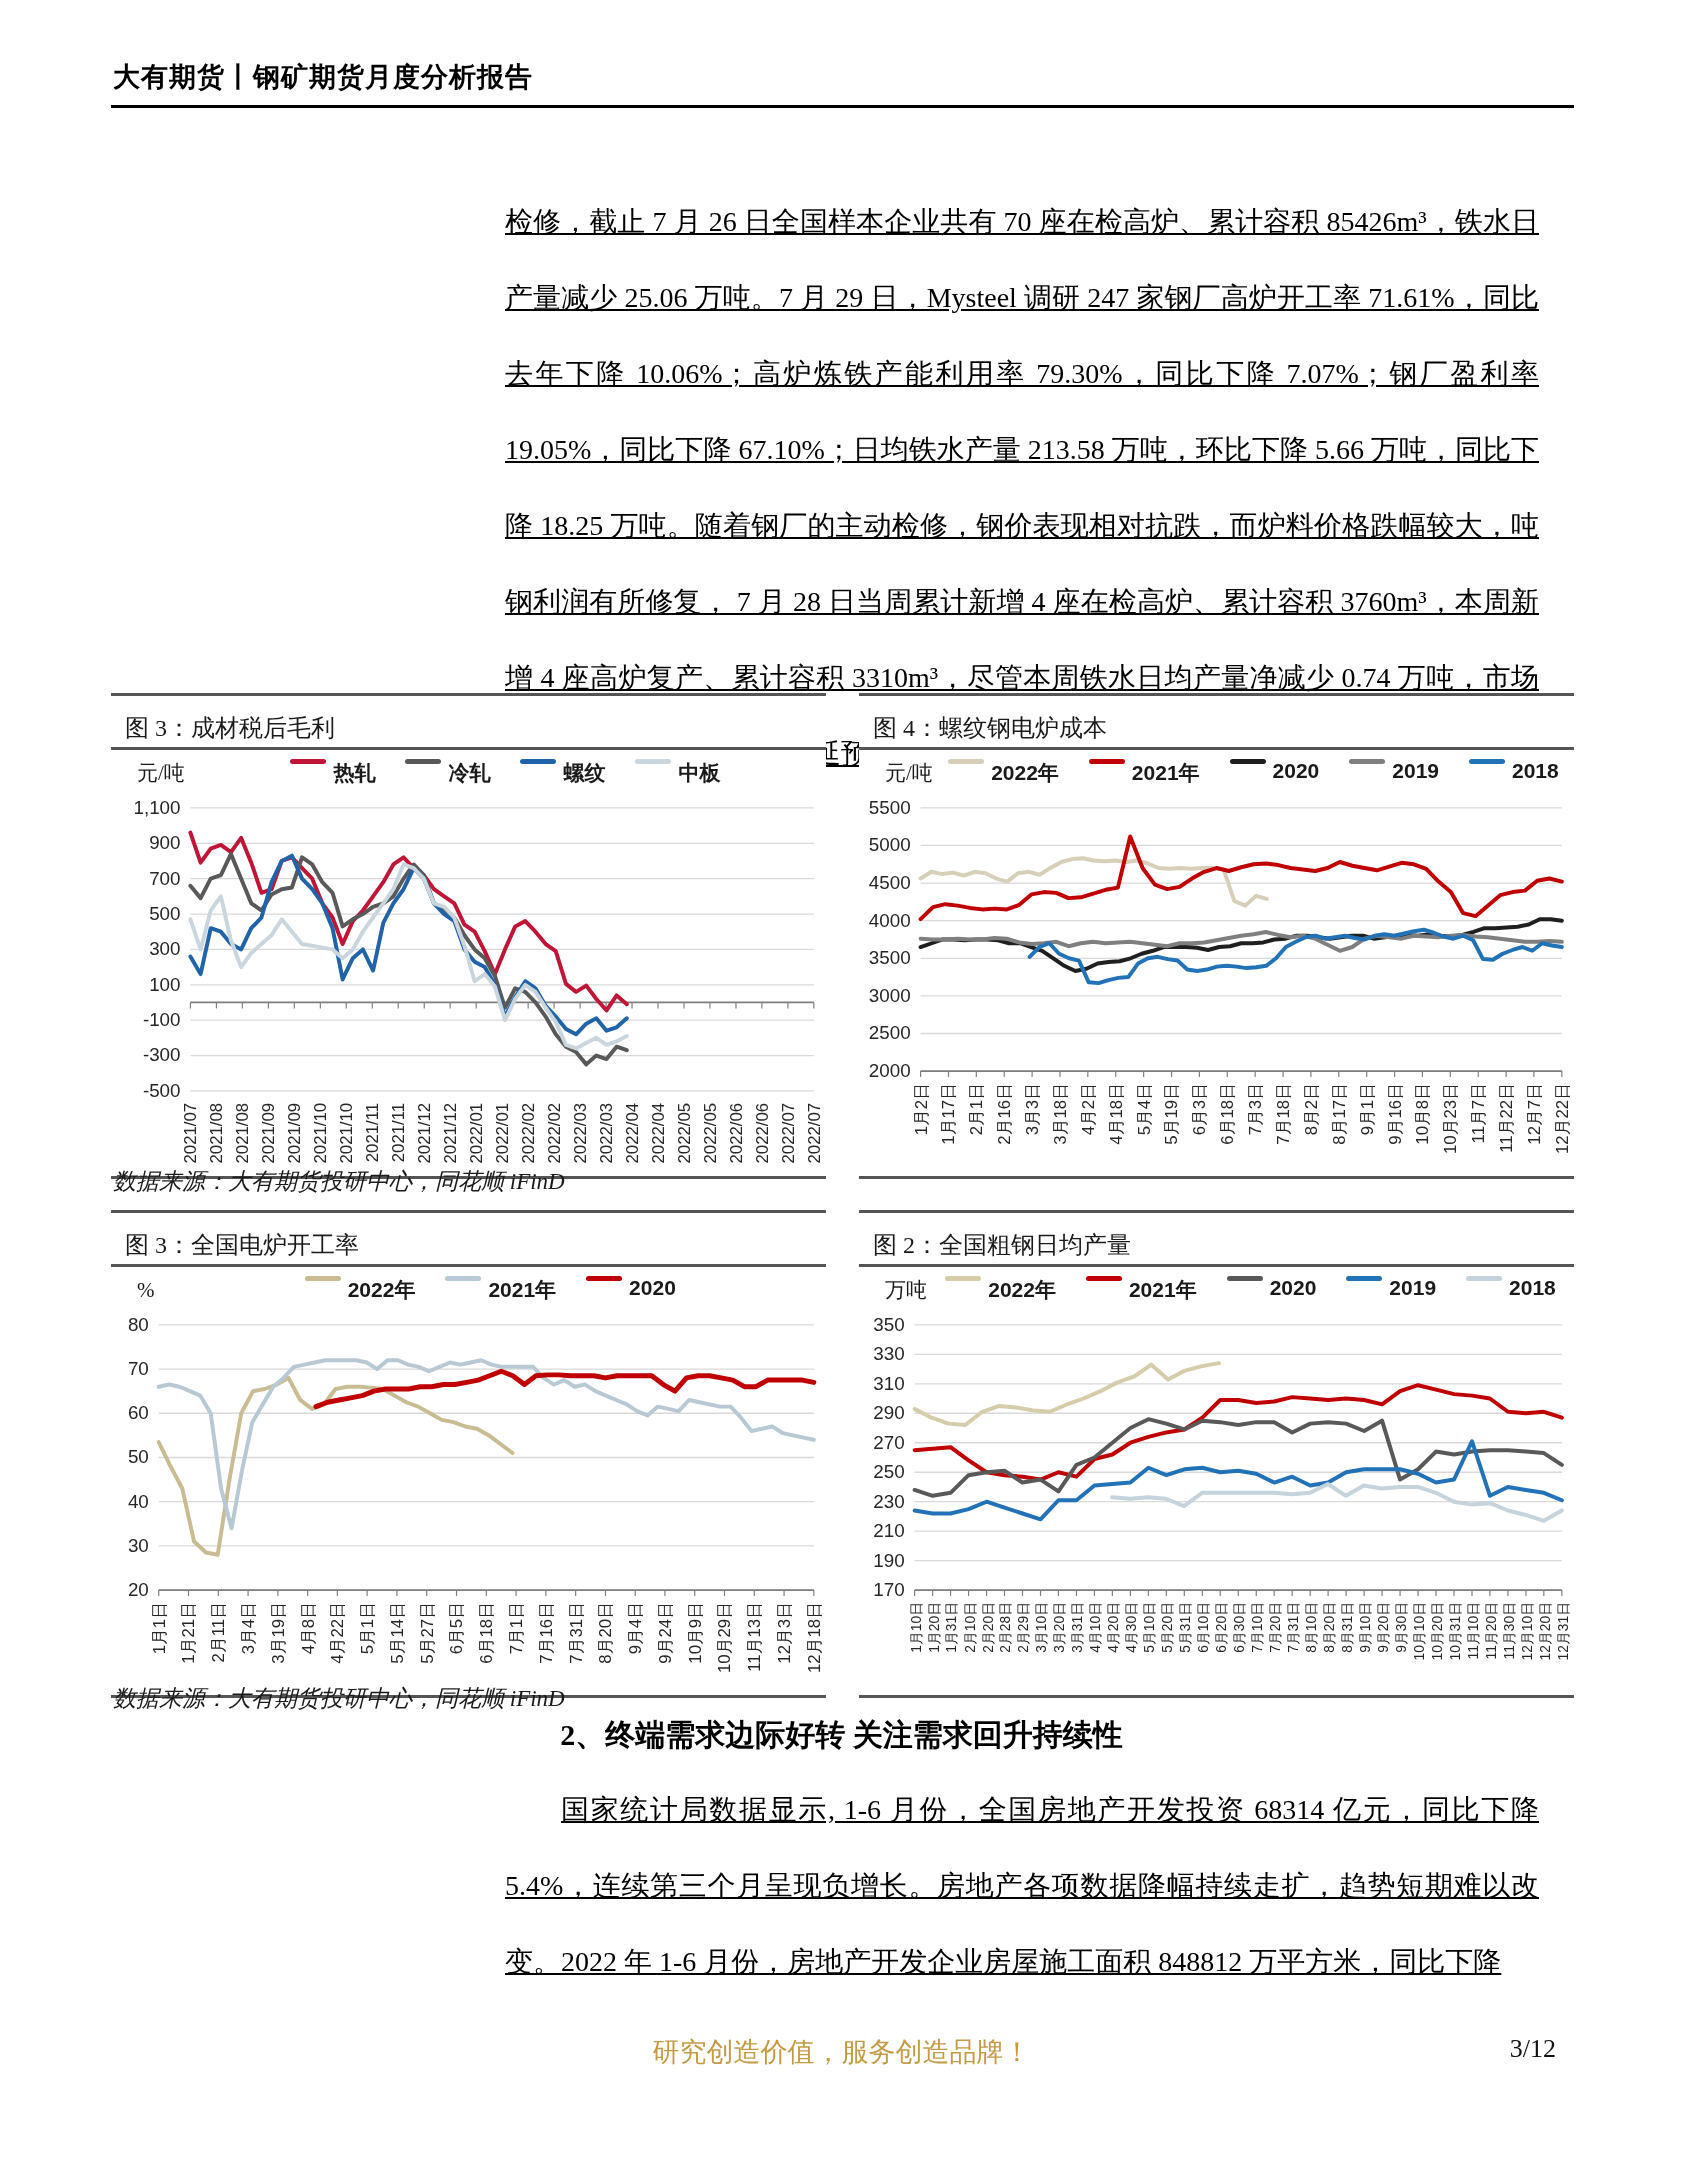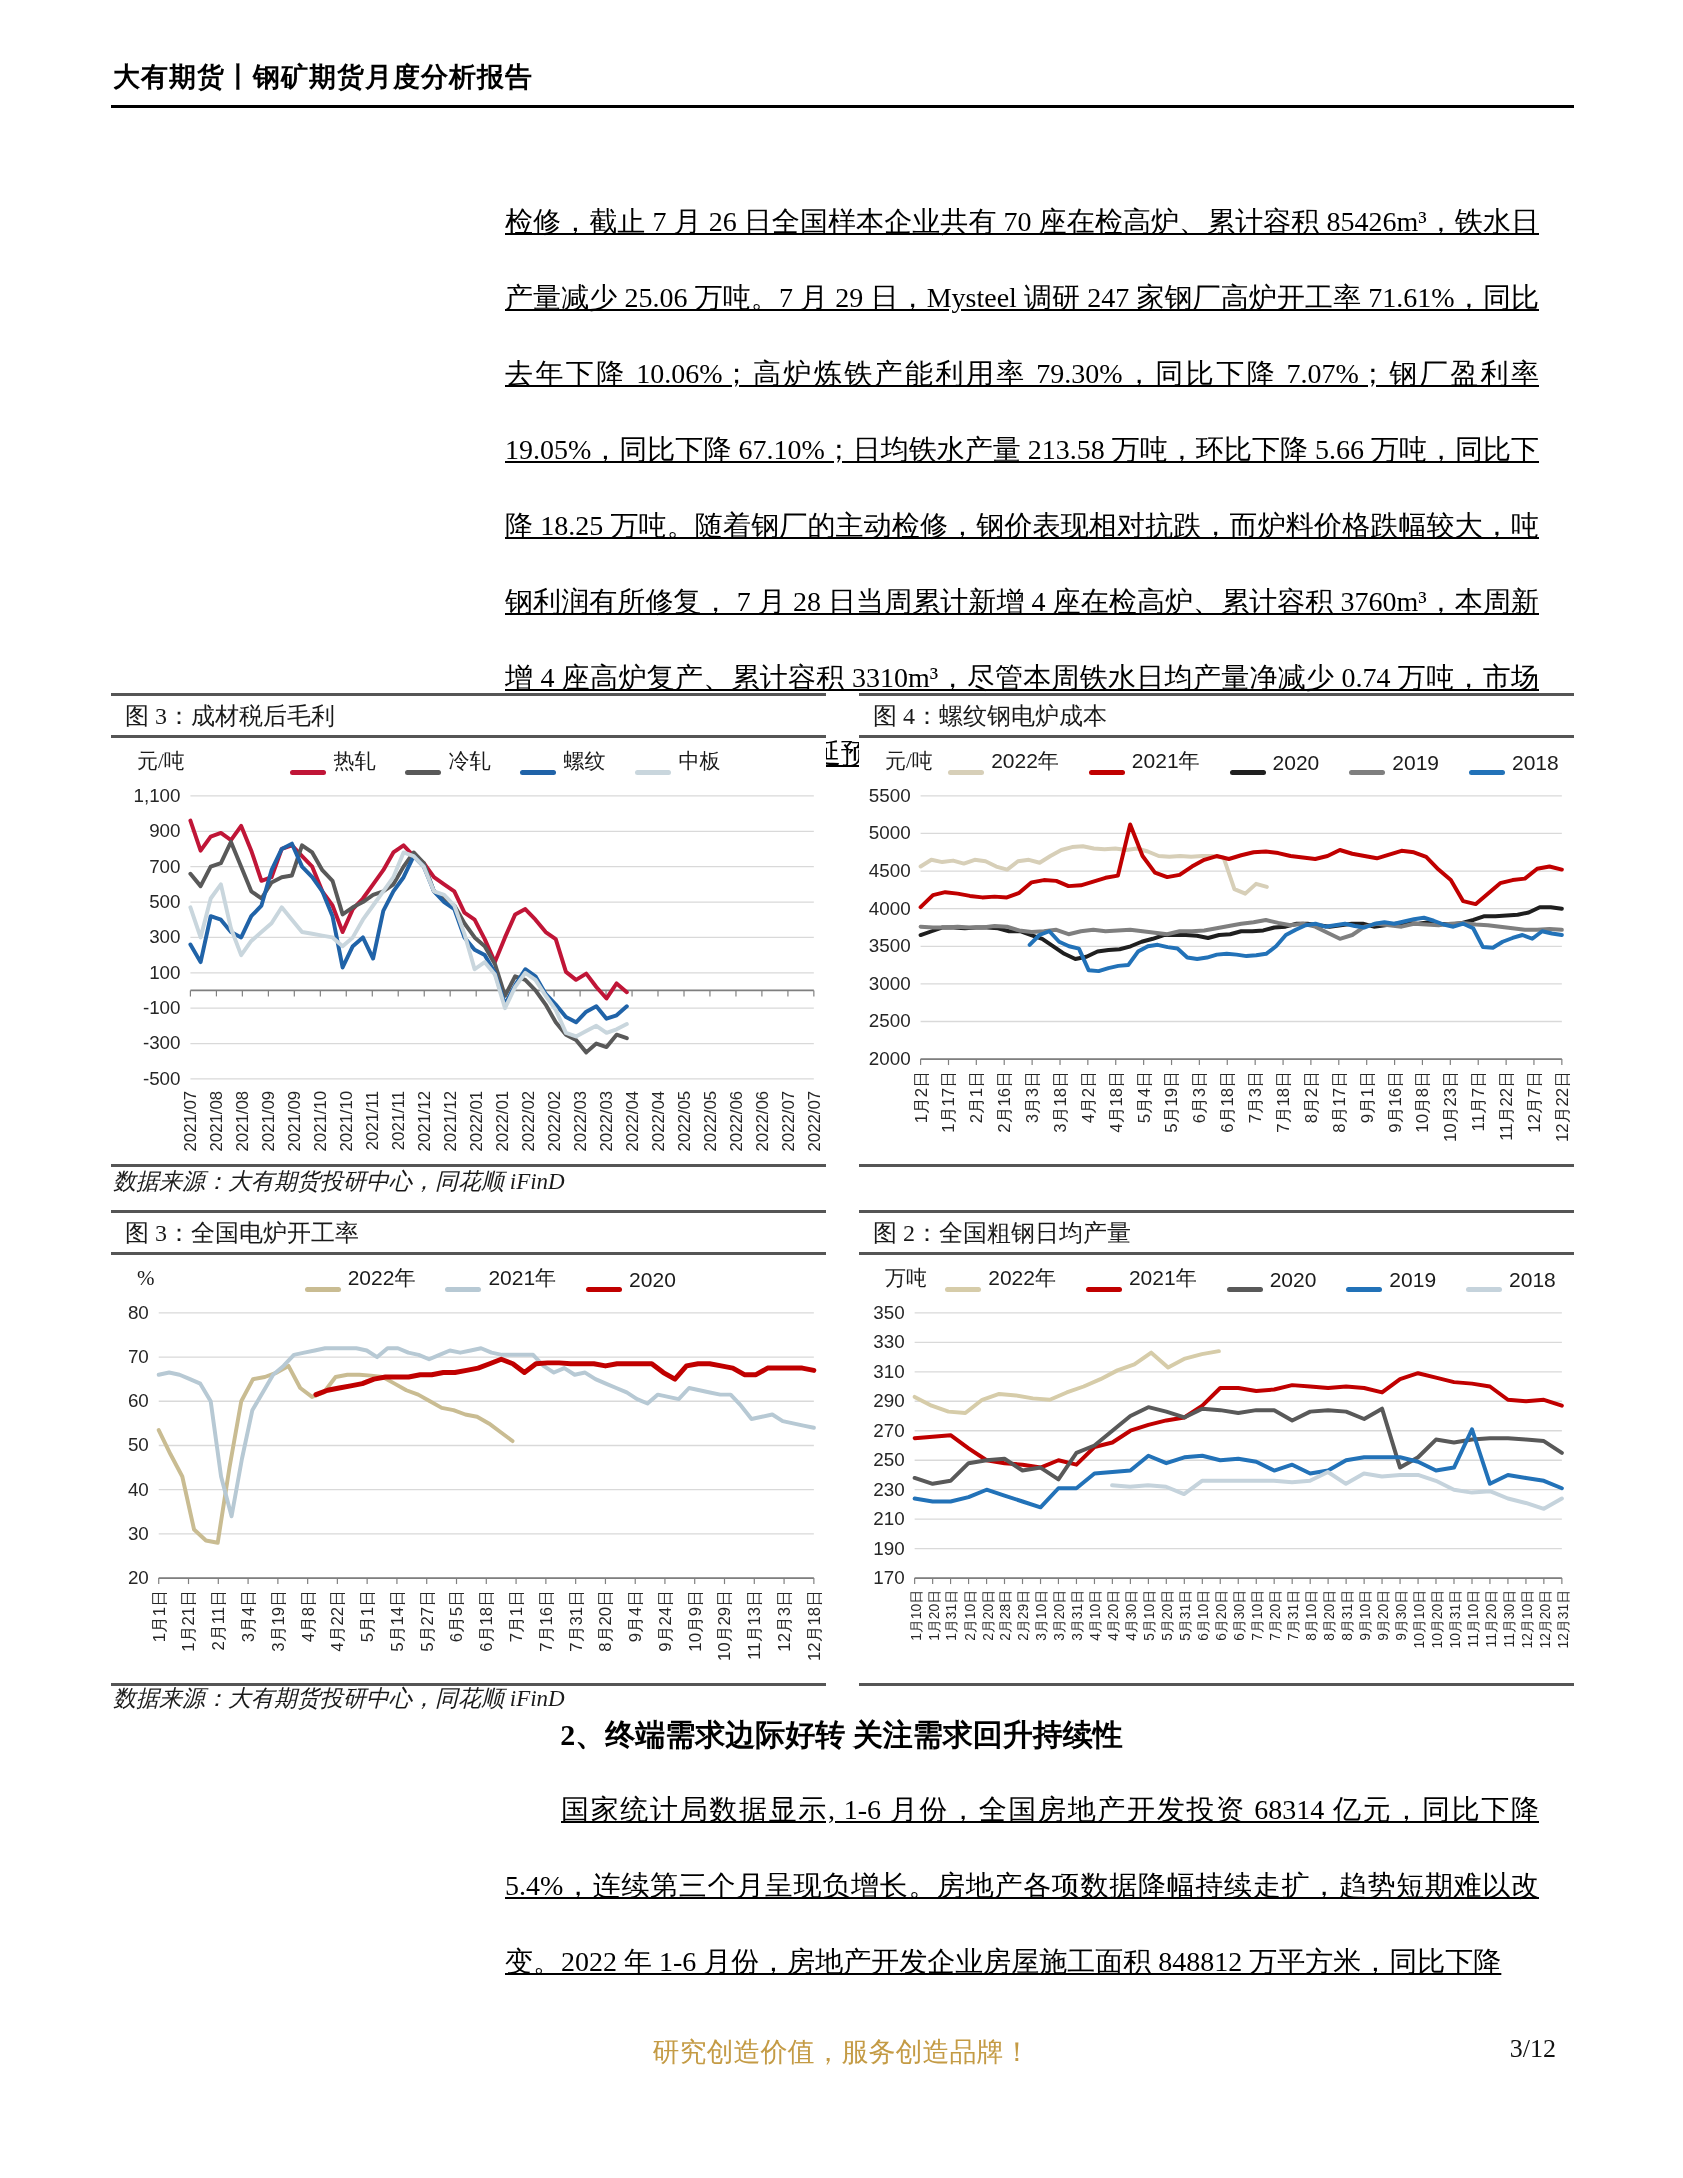--- a/index.html
+++ b/index.html
@@ -17,25 +17,25 @@
              text-align:justify;margin:0;color:#000;text-decoration:underline;}
   .para1{top:184px;}
   .para2{top:1772px;text-indent:2em;}
   .sec-heading{position:absolute;left:0;top:1715px;width:100%;text-align:center;font-size:30px;margin:0;color:#000;}
   .src{position:absolute;left:113px;font-size:23px;font-style:italic;color:#1a1a1a;}
   .src1{top:1166px;}
   .src2{top:1683px;}
   
   .panel{position:absolute;width:715px;border-bottom:3px solid #555;background:#fff;}
   .ptitle{height:35px;border-top:3px solid #555;border-bottom:3px solid #555;font-size:24px;
-          padding:4px 0 0 14px;color:#1a1a1a;}
+          padding:16px 0 0 14px;color:#1a1a1a;}
   .plegend{height:46px;display:flex;align-items:center;font-family:"Liberation Sans",sans-serif;}
   .unit{font-size:21px;margin-left:26px;font-family:"Liberation Serif",serif;color:#1a1a1a;}
   .litems{flex:1;display:flex;justify-content:center;gap:30px;font-size:21px;color:#1a1a1a;}
-  .li{display:flex;align-items:flex-end;gap:7px;white-space:nowrap;}
+  .li{display:flex;align-items:flex-start;gap:7px;white-space:nowrap;font-weight:bold;}
   .sw{display:inline-block;width:36px;height:5px;border-radius:2.5px;}
   svg.plot{display:block;}
   svg text{font-family:"Liberation Sans",sans-serif;}
   .yt{font-size:19px;fill:#262626;}
   
   .footer-slogan{position:absolute;top:2034px;left:0;width:100%;text-align:center;font-size:27px;color:#C49B45;}
   .page-num{position:absolute;top:2034px;right:127px;font-size:26px;color:#111;}
 </style>
 </head>
 <body>

